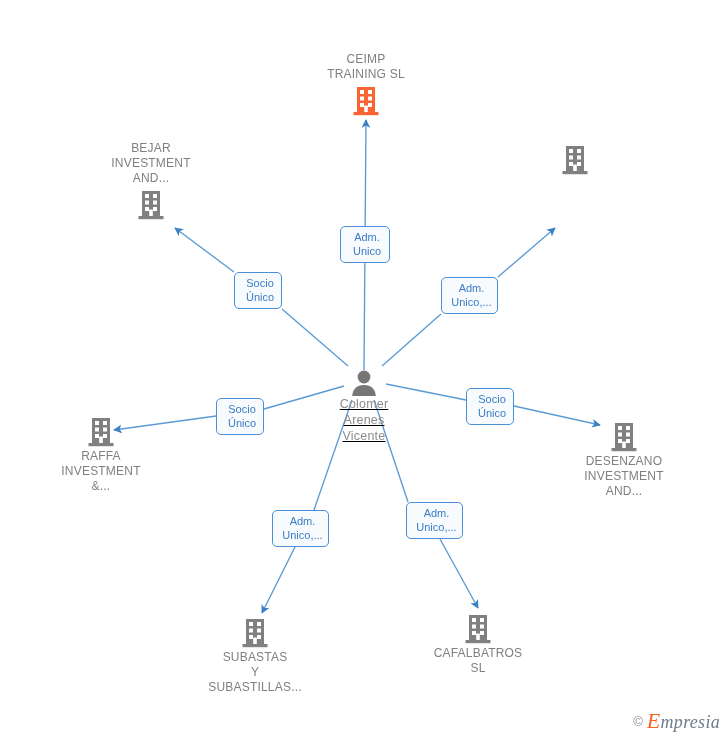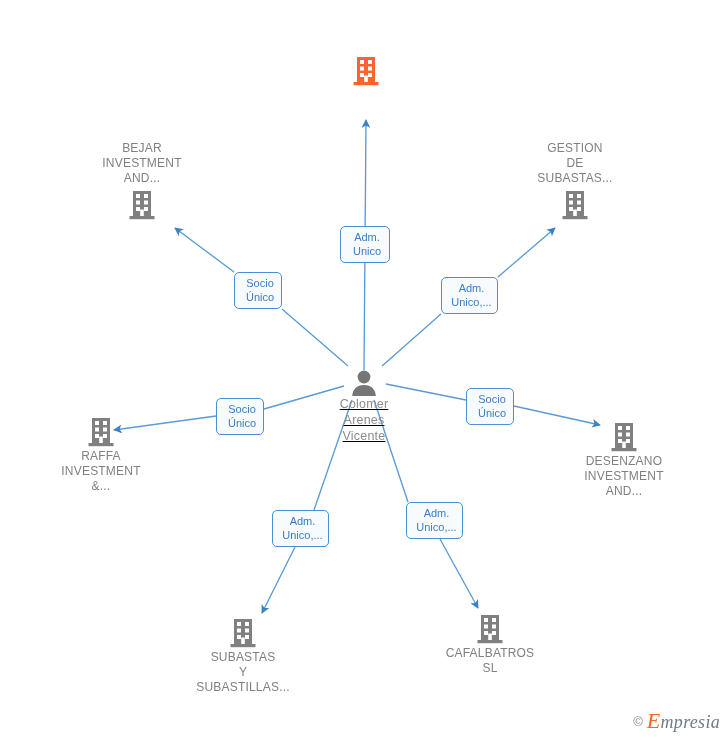--- a/index.html
+++ b/index.html
@@ -114,48 +114,48 @@
   <div class="node icon-below" style="left:364px; top:366px;text-decoration:underline;">
     <svg class="node-icon" width="30" height="26" viewBox="0 0 30 26">
       <circle cx="15" cy="7" r="6.4" fill="#767676"></circle>
       <path d="M 15 15 C 7.5 15 3.6 19.6 3.2 26 L 26.8 26 C 26.4 19.6 22.5 15 15 15 Z" fill="#767676"></path>
     </svg>
     <div class="node-label center-person">Colomer<br>Arenes<br>Vicente</div>
   </div>
 
   <div id="node-layer">
       <div class="node icon-below" style="left: 366px; top: 52px;">
+        <div class="node-label">CEIMP<br>TRAINING  SL</div>
         <svg class="node-icon" width="26" height="30" viewBox="0 0 26 30">
           <rect x="4" y="1" width="18" height="25" fill="#fa6432"></rect>
           <rect x="0.5" y="26" width="25" height="3.2" fill="#fa6432"></rect>
           <rect x="7" y="4" width="4" height="4" fill="#ffffff"></rect>
           <rect x="15" y="4" width="4" height="4" fill="#ffffff"></rect>
           <rect x="7" y="10.5" width="4" height="4" fill="#ffffff"></rect>
           <rect x="15" y="10.5" width="4" height="4" fill="#ffffff"></rect>
           <rect x="7" y="17" width="4" height="4" fill="#ffffff"></rect>
           <rect x="15" y="17" width="4" height="4" fill="#ffffff"></rect>
           <rect x="11.2" y="19.5" width="3.6" height="6.5" fill="#ffffff"></rect>
         </svg>
       </div>
-      <div class="node icon-below" style="left: 142px; top: 141px;">
+      <div class="node icon-below" style="left: 151px; top: 141px;">
         <div class="node-label">BEJAR<br>INVESTMENT<br>AND...</div>
         <svg class="node-icon" width="26" height="30" viewBox="0 0 26 30">
           <rect x="4" y="1" width="18" height="25" fill="#808080"></rect>
           <rect x="0.5" y="26" width="25" height="3.2" fill="#808080"></rect>
           <rect x="7" y="4" width="4" height="4" fill="#ffffff"></rect>
           <rect x="15" y="4" width="4" height="4" fill="#ffffff"></rect>
           <rect x="7" y="10.5" width="4" height="4" fill="#ffffff"></rect>
           <rect x="15" y="10.5" width="4" height="4" fill="#ffffff"></rect>
           <rect x="7" y="17" width="4" height="4" fill="#ffffff"></rect>
           <rect x="15" y="17" width="4" height="4" fill="#ffffff"></rect>
           <rect x="11.2" y="19.5" width="3.6" height="6.5" fill="#ffffff"></rect>
         </svg>
       </div>
       <div class="node icon-below" style="left: 575px; top: 141px;">
-        <div class="node-label">GESTION<br>DE<br>SUBASTAS...</div>
         <svg class="node-icon" width="26" height="30" viewBox="0 0 26 30">
           <rect x="4" y="1" width="18" height="25" fill="#808080"></rect>
           <rect x="0.5" y="26" width="25" height="3.2" fill="#808080"></rect>
           <rect x="7" y="4" width="4" height="4" fill="#ffffff"></rect>
           <rect x="15" y="4" width="4" height="4" fill="#ffffff"></rect>
           <rect x="7" y="10.5" width="4" height="4" fill="#ffffff"></rect>
           <rect x="15" y="10.5" width="4" height="4" fill="#ffffff"></rect>
           <rect x="7" y="17" width="4" height="4" fill="#ffffff"></rect>
           <rect x="15" y="17" width="4" height="4" fill="#ffffff"></rect>
           <rect x="11.2" y="19.5" width="3.6" height="6.5" fill="#ffffff"></rect>
@@ -182,35 +182,35 @@
           <rect x="7" y="4" width="4" height="4" fill="#ffffff"></rect>
           <rect x="15" y="4" width="4" height="4" fill="#ffffff"></rect>
           <rect x="7" y="10.5" width="4" height="4" fill="#ffffff"></rect>
           <rect x="15" y="10.5" width="4" height="4" fill="#ffffff"></rect>
           <rect x="7" y="17" width="4" height="4" fill="#ffffff"></rect>
           <rect x="15" y="17" width="4" height="4" fill="#ffffff"></rect>
           <rect x="11.2" y="19.5" width="3.6" height="6.5" fill="#ffffff"></rect>
         </svg>
         <div class="node-label">DESENZANO<br>INVESTMENT<br>AND...</div>
       </div>
-      <div class="node icon-above" style="left: 243px; top: 618px;">
+      <div class="node icon-above" style="left: 255px; top: 618px;">
         <svg class="node-icon" width="26" height="30" viewBox="0 0 26 30">
           <rect x="4" y="1" width="18" height="25" fill="#808080"></rect>
           <rect x="0.5" y="26" width="25" height="3.2" fill="#808080"></rect>
           <rect x="7" y="4" width="4" height="4" fill="#ffffff"></rect>
           <rect x="15" y="4" width="4" height="4" fill="#ffffff"></rect>
           <rect x="7" y="10.5" width="4" height="4" fill="#ffffff"></rect>
           <rect x="15" y="10.5" width="4" height="4" fill="#ffffff"></rect>
           <rect x="7" y="17" width="4" height="4" fill="#ffffff"></rect>
           <rect x="15" y="17" width="4" height="4" fill="#ffffff"></rect>
           <rect x="11.2" y="19.5" width="3.6" height="6.5" fill="#ffffff"></rect>
         </svg>
         <div class="node-label">SUBASTAS<br>Y<br>SUBASTILLAS...</div>
       </div>
-      <div class="node icon-above" style="left: 490px; top: 614px; text-align: center;">
+      <div class="node icon-above" style="left: 478px; top: 614px; text-align: center;">
         <svg class="node-icon" width="26" height="30" viewBox="0 0 26 30">
           <rect x="4" y="1" width="18" height="25" fill="#808080"></rect>
           <rect x="0.5" y="26" width="25" height="3.2" fill="#808080"></rect>
           <rect x="7" y="4" width="4" height="4" fill="#ffffff"></rect>
           <rect x="15" y="4" width="4" height="4" fill="#ffffff"></rect>
           <rect x="7" y="10.5" width="4" height="4" fill="#ffffff"></rect>
           <rect x="15" y="10.5" width="4" height="4" fill="#ffffff"></rect>
           <rect x="7" y="17" width="4" height="4" fill="#ffffff"></rect>
           <rect x="15" y="17" width="4" height="4" fill="#ffffff"></rect>
           <rect x="11.2" y="19.5" width="3.6" height="6.5" fill="#ffffff"></rect>

